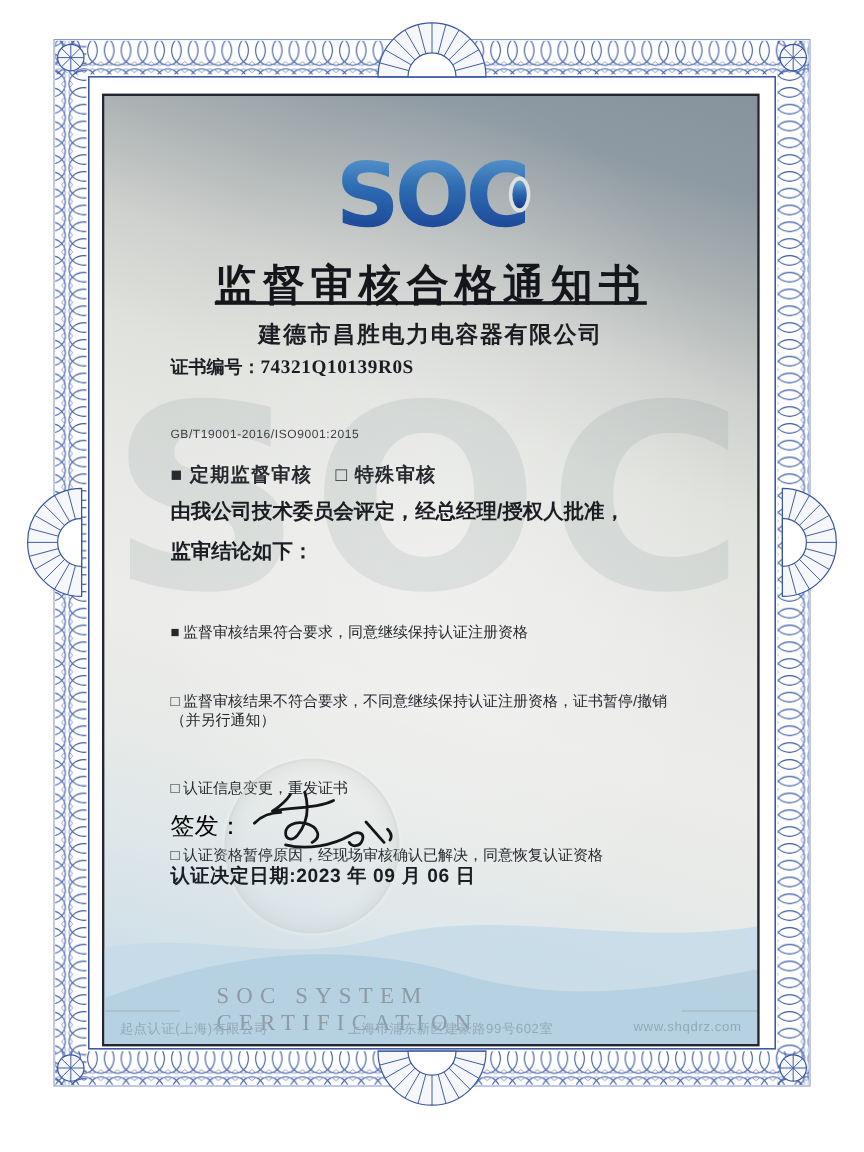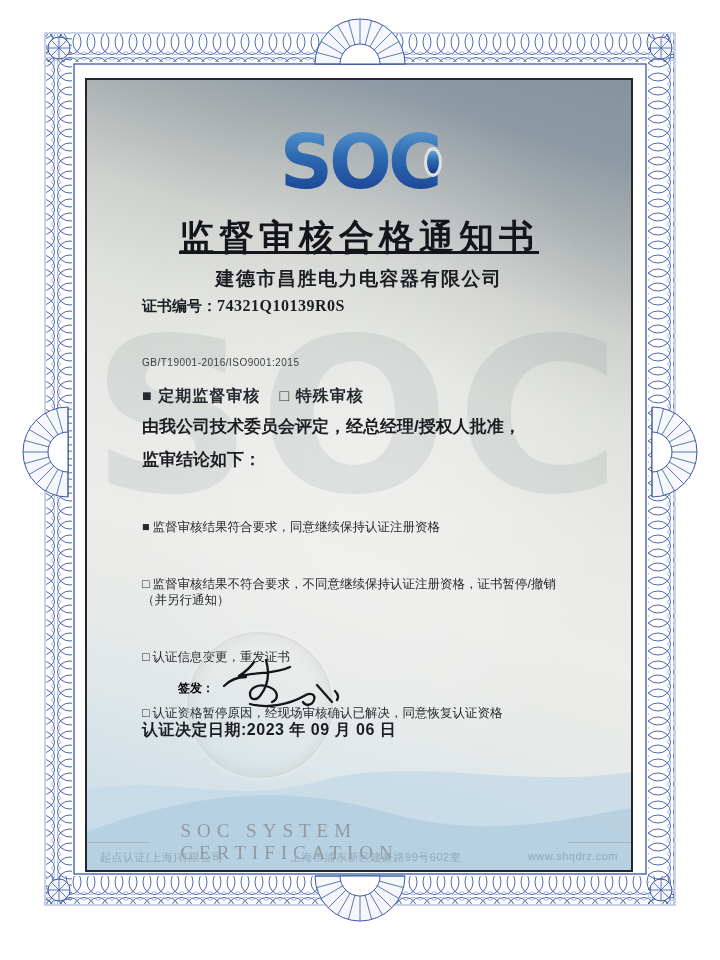--- a/index.html
+++ b/index.html
@@ -32,21 +32,21 @@
   #audit .gap{display:inline-block;width:14px;}
   #approval{top:335px;font-size:17px;font-weight:bold;}
   #conclusion{top:368px;font-size:17px;font-weight:bold;}
   #options-list{top:399px;font-size:12.5px;line-height:16.5px;color:#26282d;}
   .opt{margin-bottom:2px;margin-top:40px;}
   .optbox{margin-right:3px;}
   #seal{position:absolute;left:100px;top:552px;width:142px;height:142px;border-radius:50%;
         border:2px solid rgba(205,210,205,0.55);
         box-shadow:inset 0 0 14px rgba(175,182,178,0.30), 0 0 4px rgba(255,255,255,0.5);}
   #sign-row{position:absolute;left:55px;top:572px;height:58px;display:flex;align-items:center;}
-  #sign-label{font-size:12px;font-weight:bold;margin-top:14px;margin-left:36px;}
+  #sign-label{font-size:20px;font-weight:normal;margin-top:14px;}
   #signature{margin-left:6px;}
   #date-line{top:640px;font-size:16px;font-weight:bold;letter-spacing:0.5px;}
   #mtn{position:absolute;left:0;bottom:0;width:100%;height:150px;}
   #banner-row{position:absolute;left:0;right:0;top:740px;display:flex;align-items:center;
               justify-content:center;gap:30px;}
   #banner-text{font-family:"Liberation Serif","DejaVu Serif",serif;font-size:19px;
                letter-spacing:6px;color:#8f9aa2;}
   .rule{width:72px;height:1px;background:#a9b5bc;}
   #footer-row{position:absolute;left:13px;right:13px;top:770px;display:flex;
               justify-content:space-between;font-size:11px;letter-spacing:0.5px;color:#93a9b8;}

